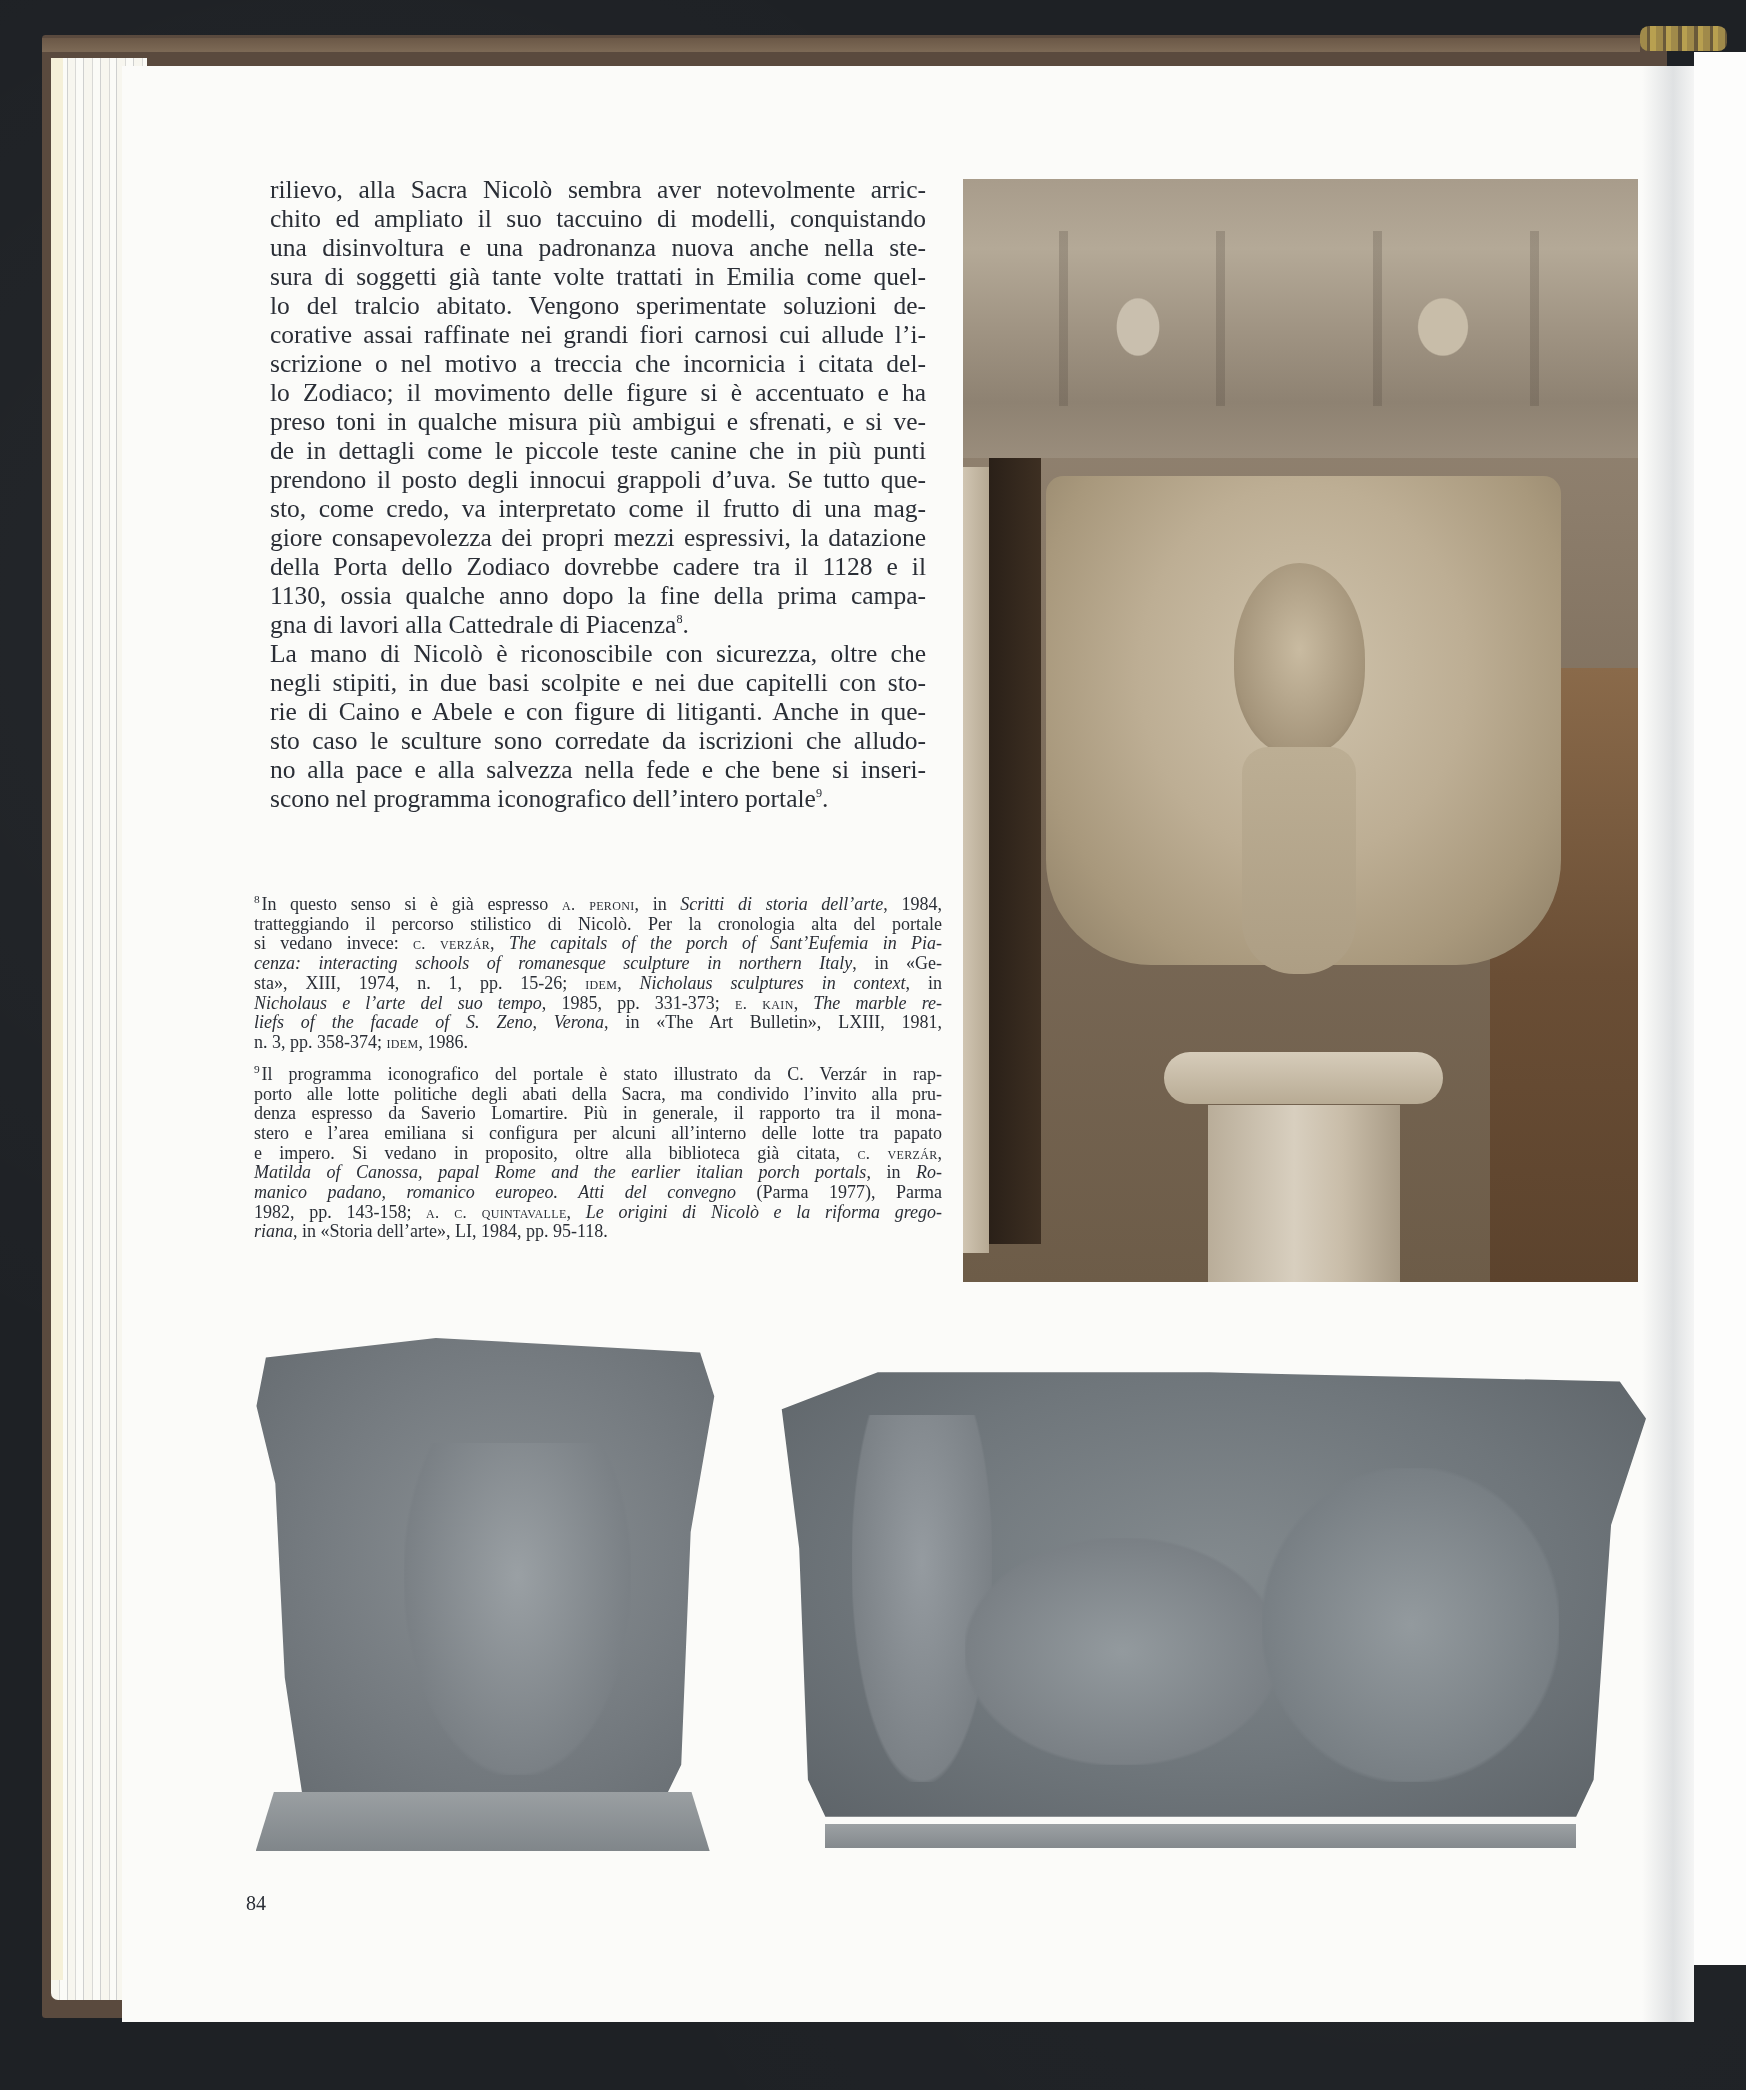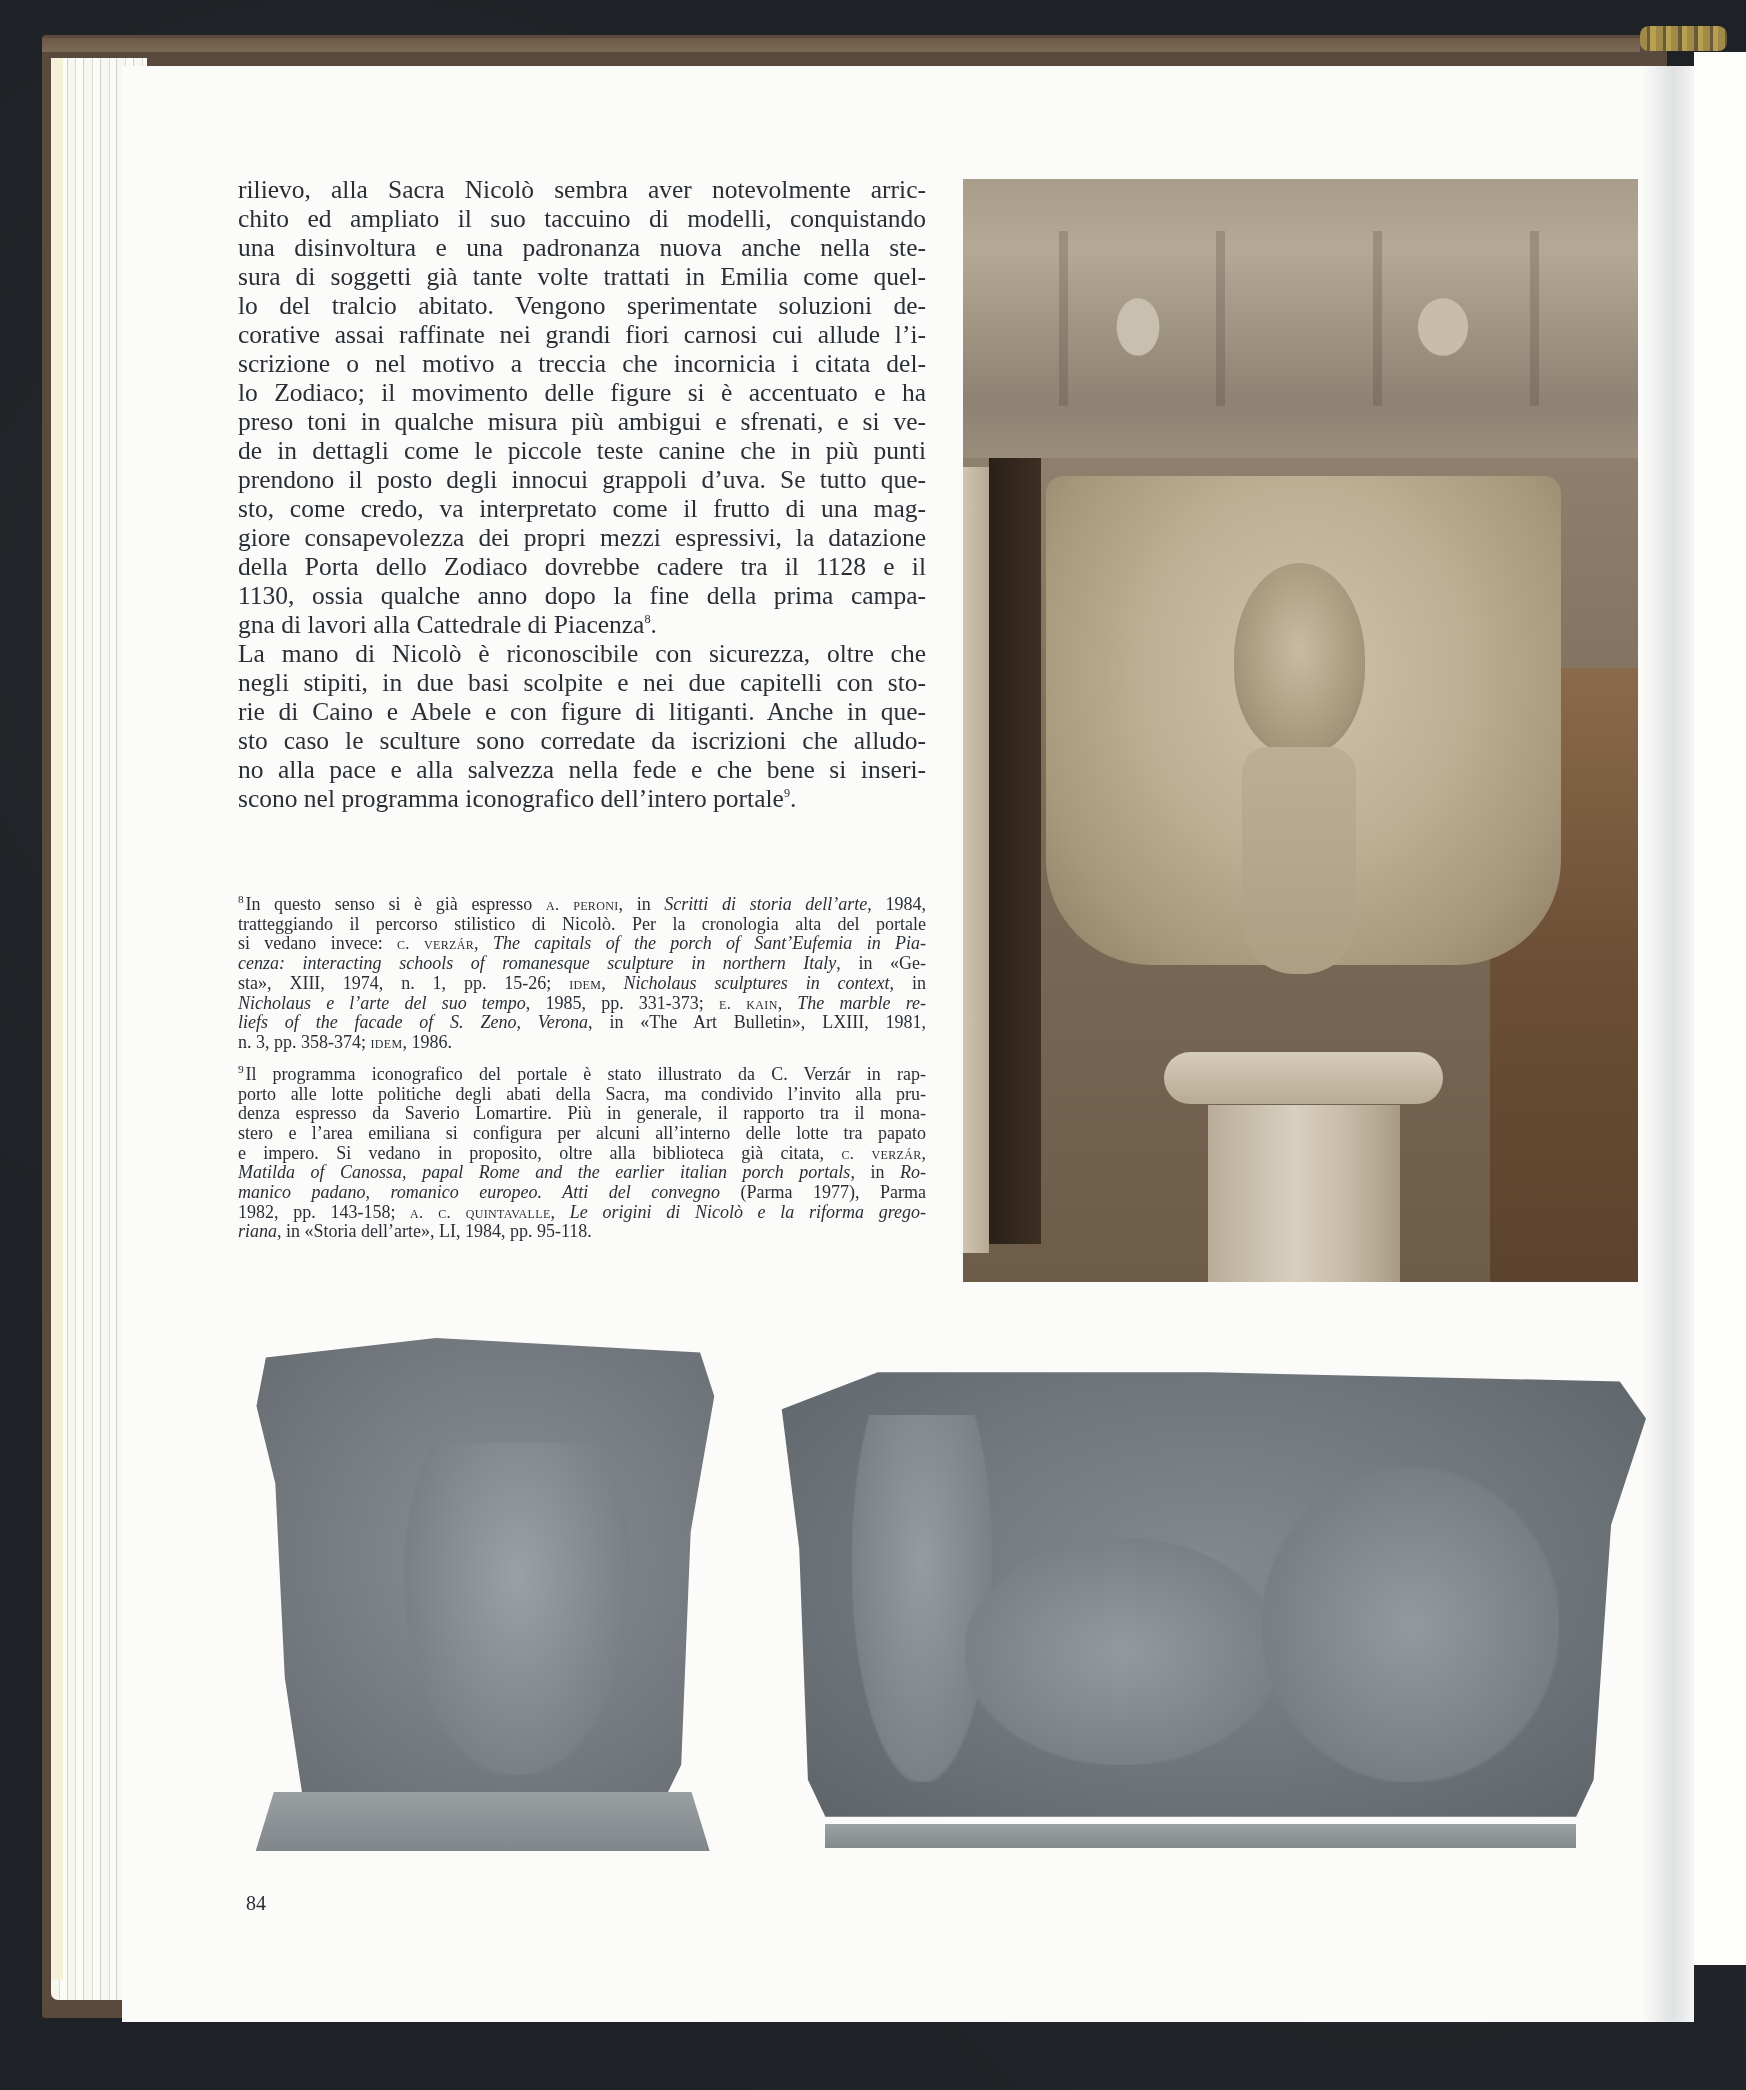--- a/index.html
+++ b/index.html
@@ -53,27 +53,27 @@
   .next-page {
     position: absolute; left: 1694px; top: 52px; width: 52px; height: 1913px;
     background: #fdfdfc;
   }
   
   .body-text {
     position: absolute; left: 238px; top: 175px; width: 688px;
     font-size: 25.5px; line-height: 29px; color: #2a2e36;
     text-align: justify;
   }
-  .body-text .line { display: block; white-space: nowrap; text-align-last: justify; text-align: justify; }
+  .body-text .line { display: block; white-space: nowrap; text-align-last: justify; text-align: justify; margin-left: 32px; }
   .body-text .line.last { text-align-last: left; }
   sup.fn { font-size: 12.2px; vertical-align: 10.5px; line-height: 0; }
 
   
   .footnotes {
-    position: absolute; left: 238px; top: 895px; width: 688px;
+    position: absolute; left: 254px; top: 895px; width: 688px;
     font-size: 18px; line-height: 19.7px; color: #2a2e36;
   }
   .fn-block { margin-bottom: 12.2px; }
   .fn-block .line { display: block; white-space: nowrap; text-align: justify; text-align-last: justify; }
   .fn-block .line.last { text-align-last: left; }
   .sc { font-variant: small-caps; font-size: 0.92em; letter-spacing: 0.02em; }
   .it { font-style: italic; }
   .fnnum { font-size: 11.4px; vertical-align: 7px; line-height: 0; margin-right: 1.7px; }
 
   

